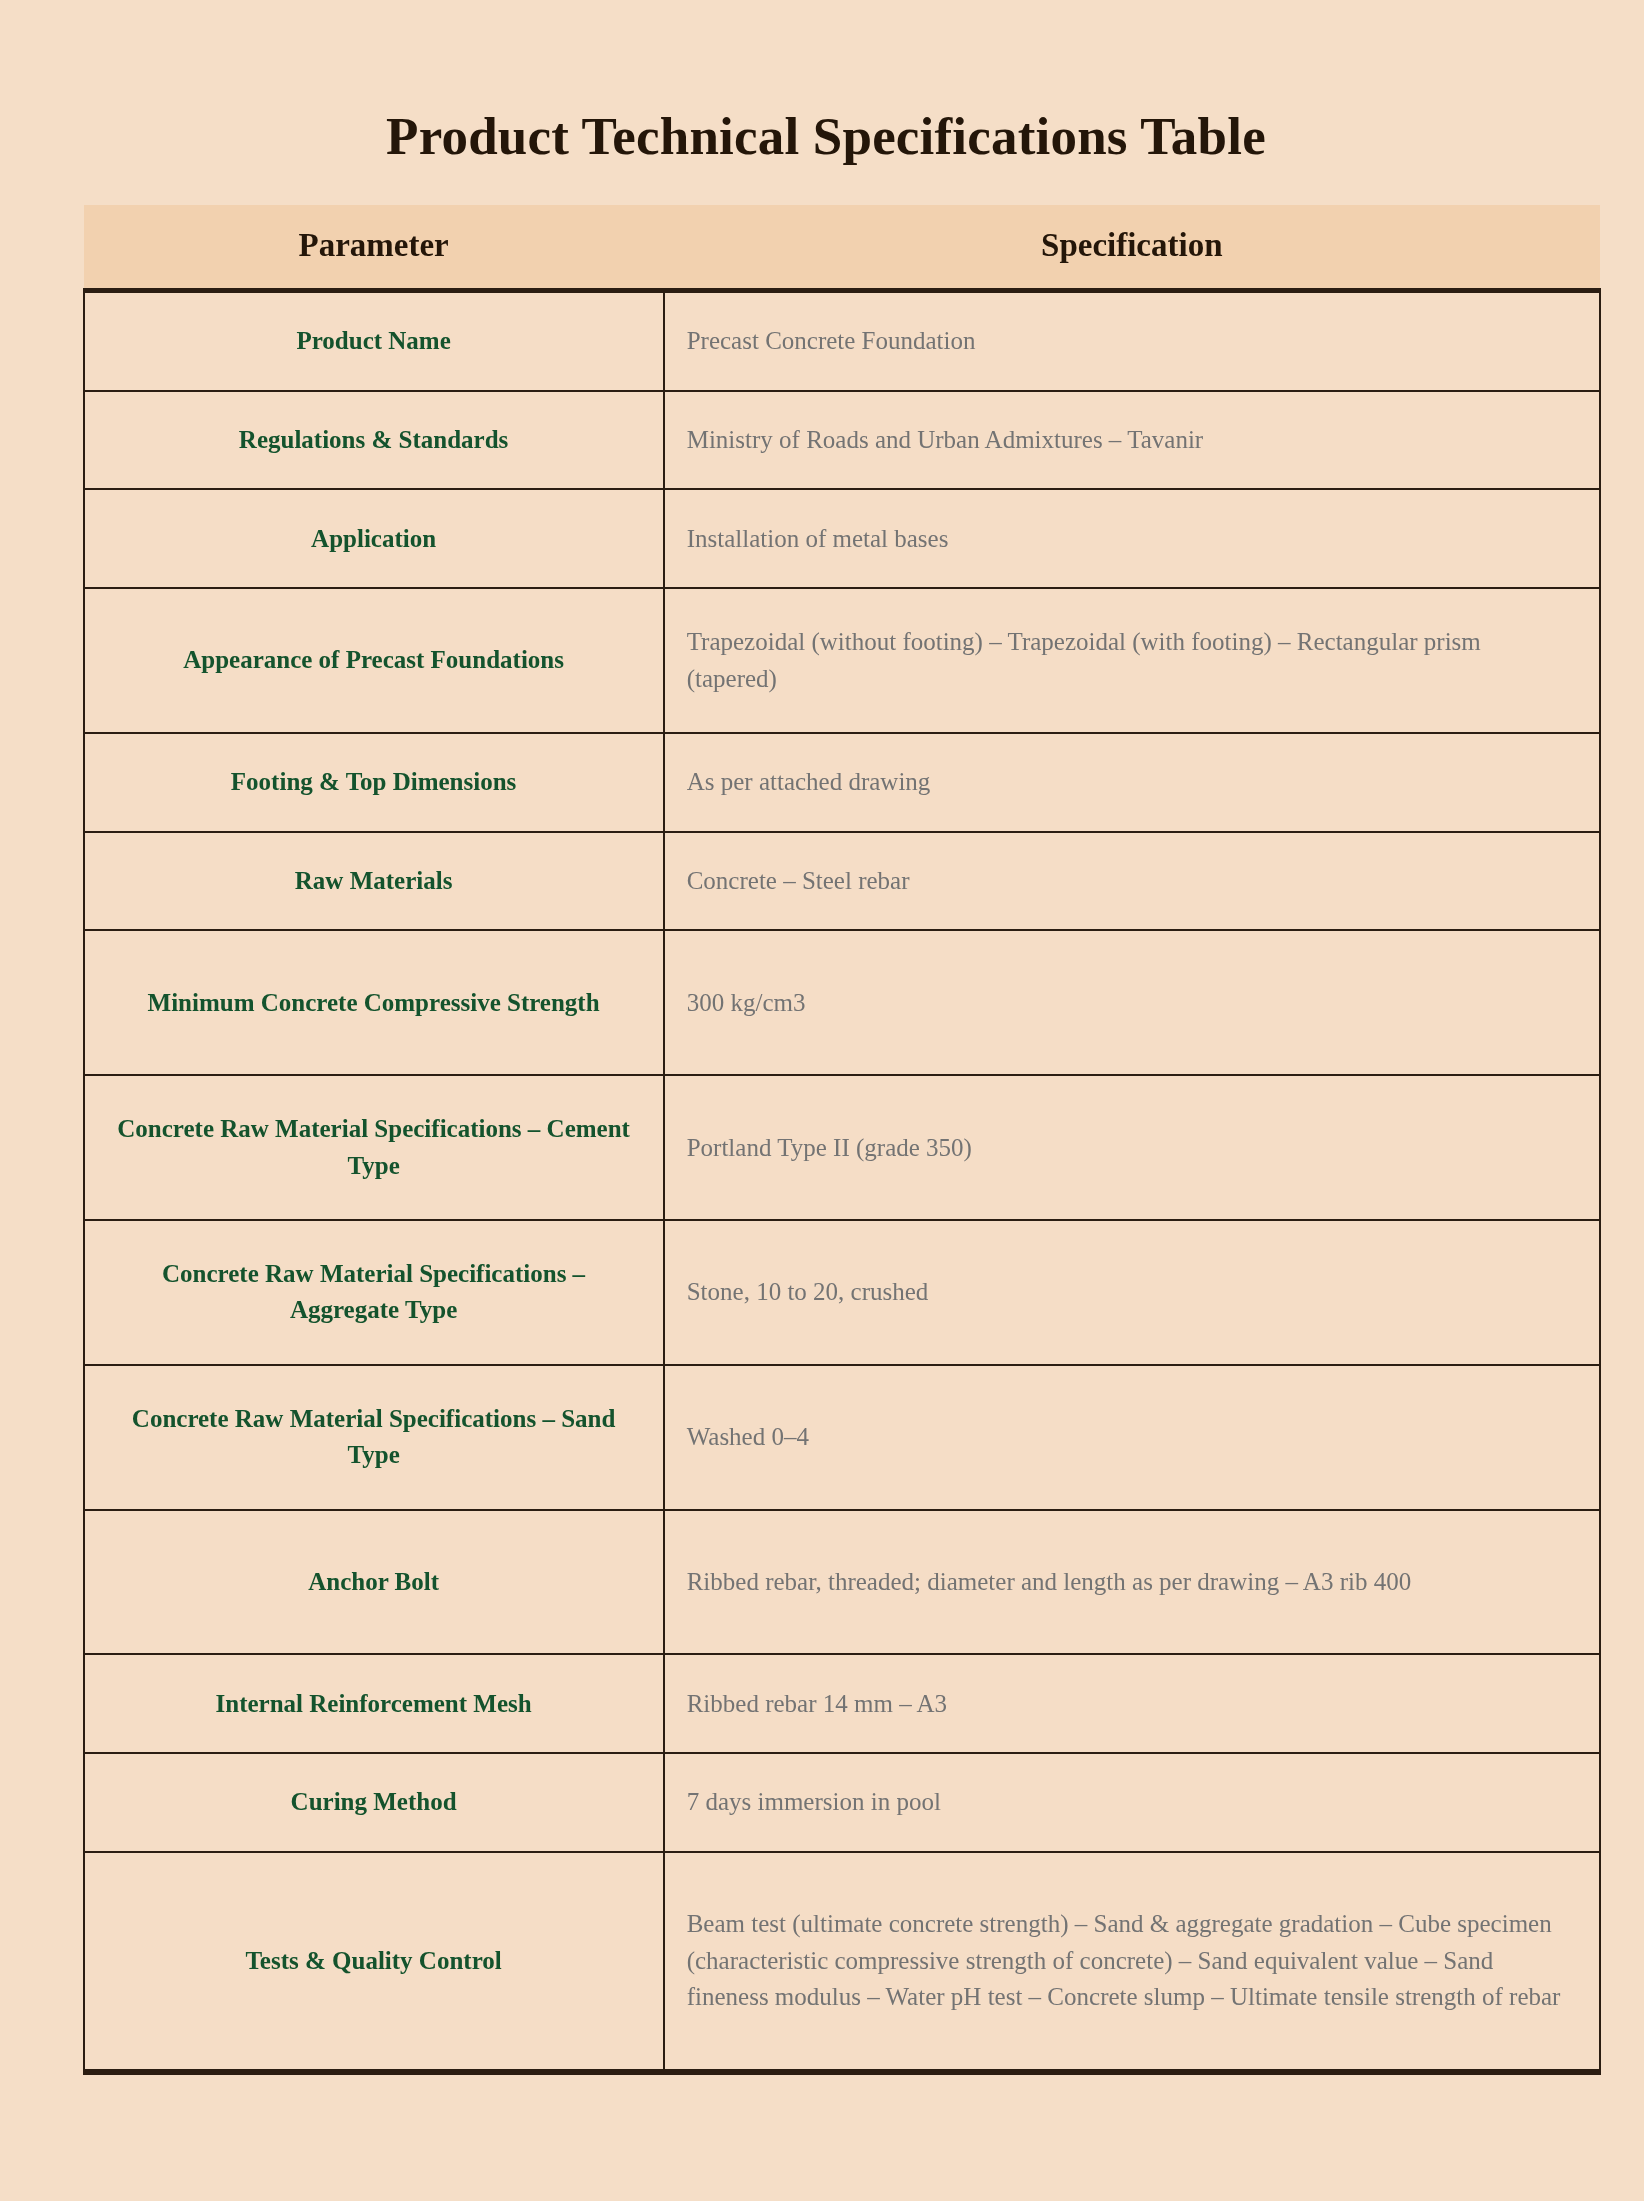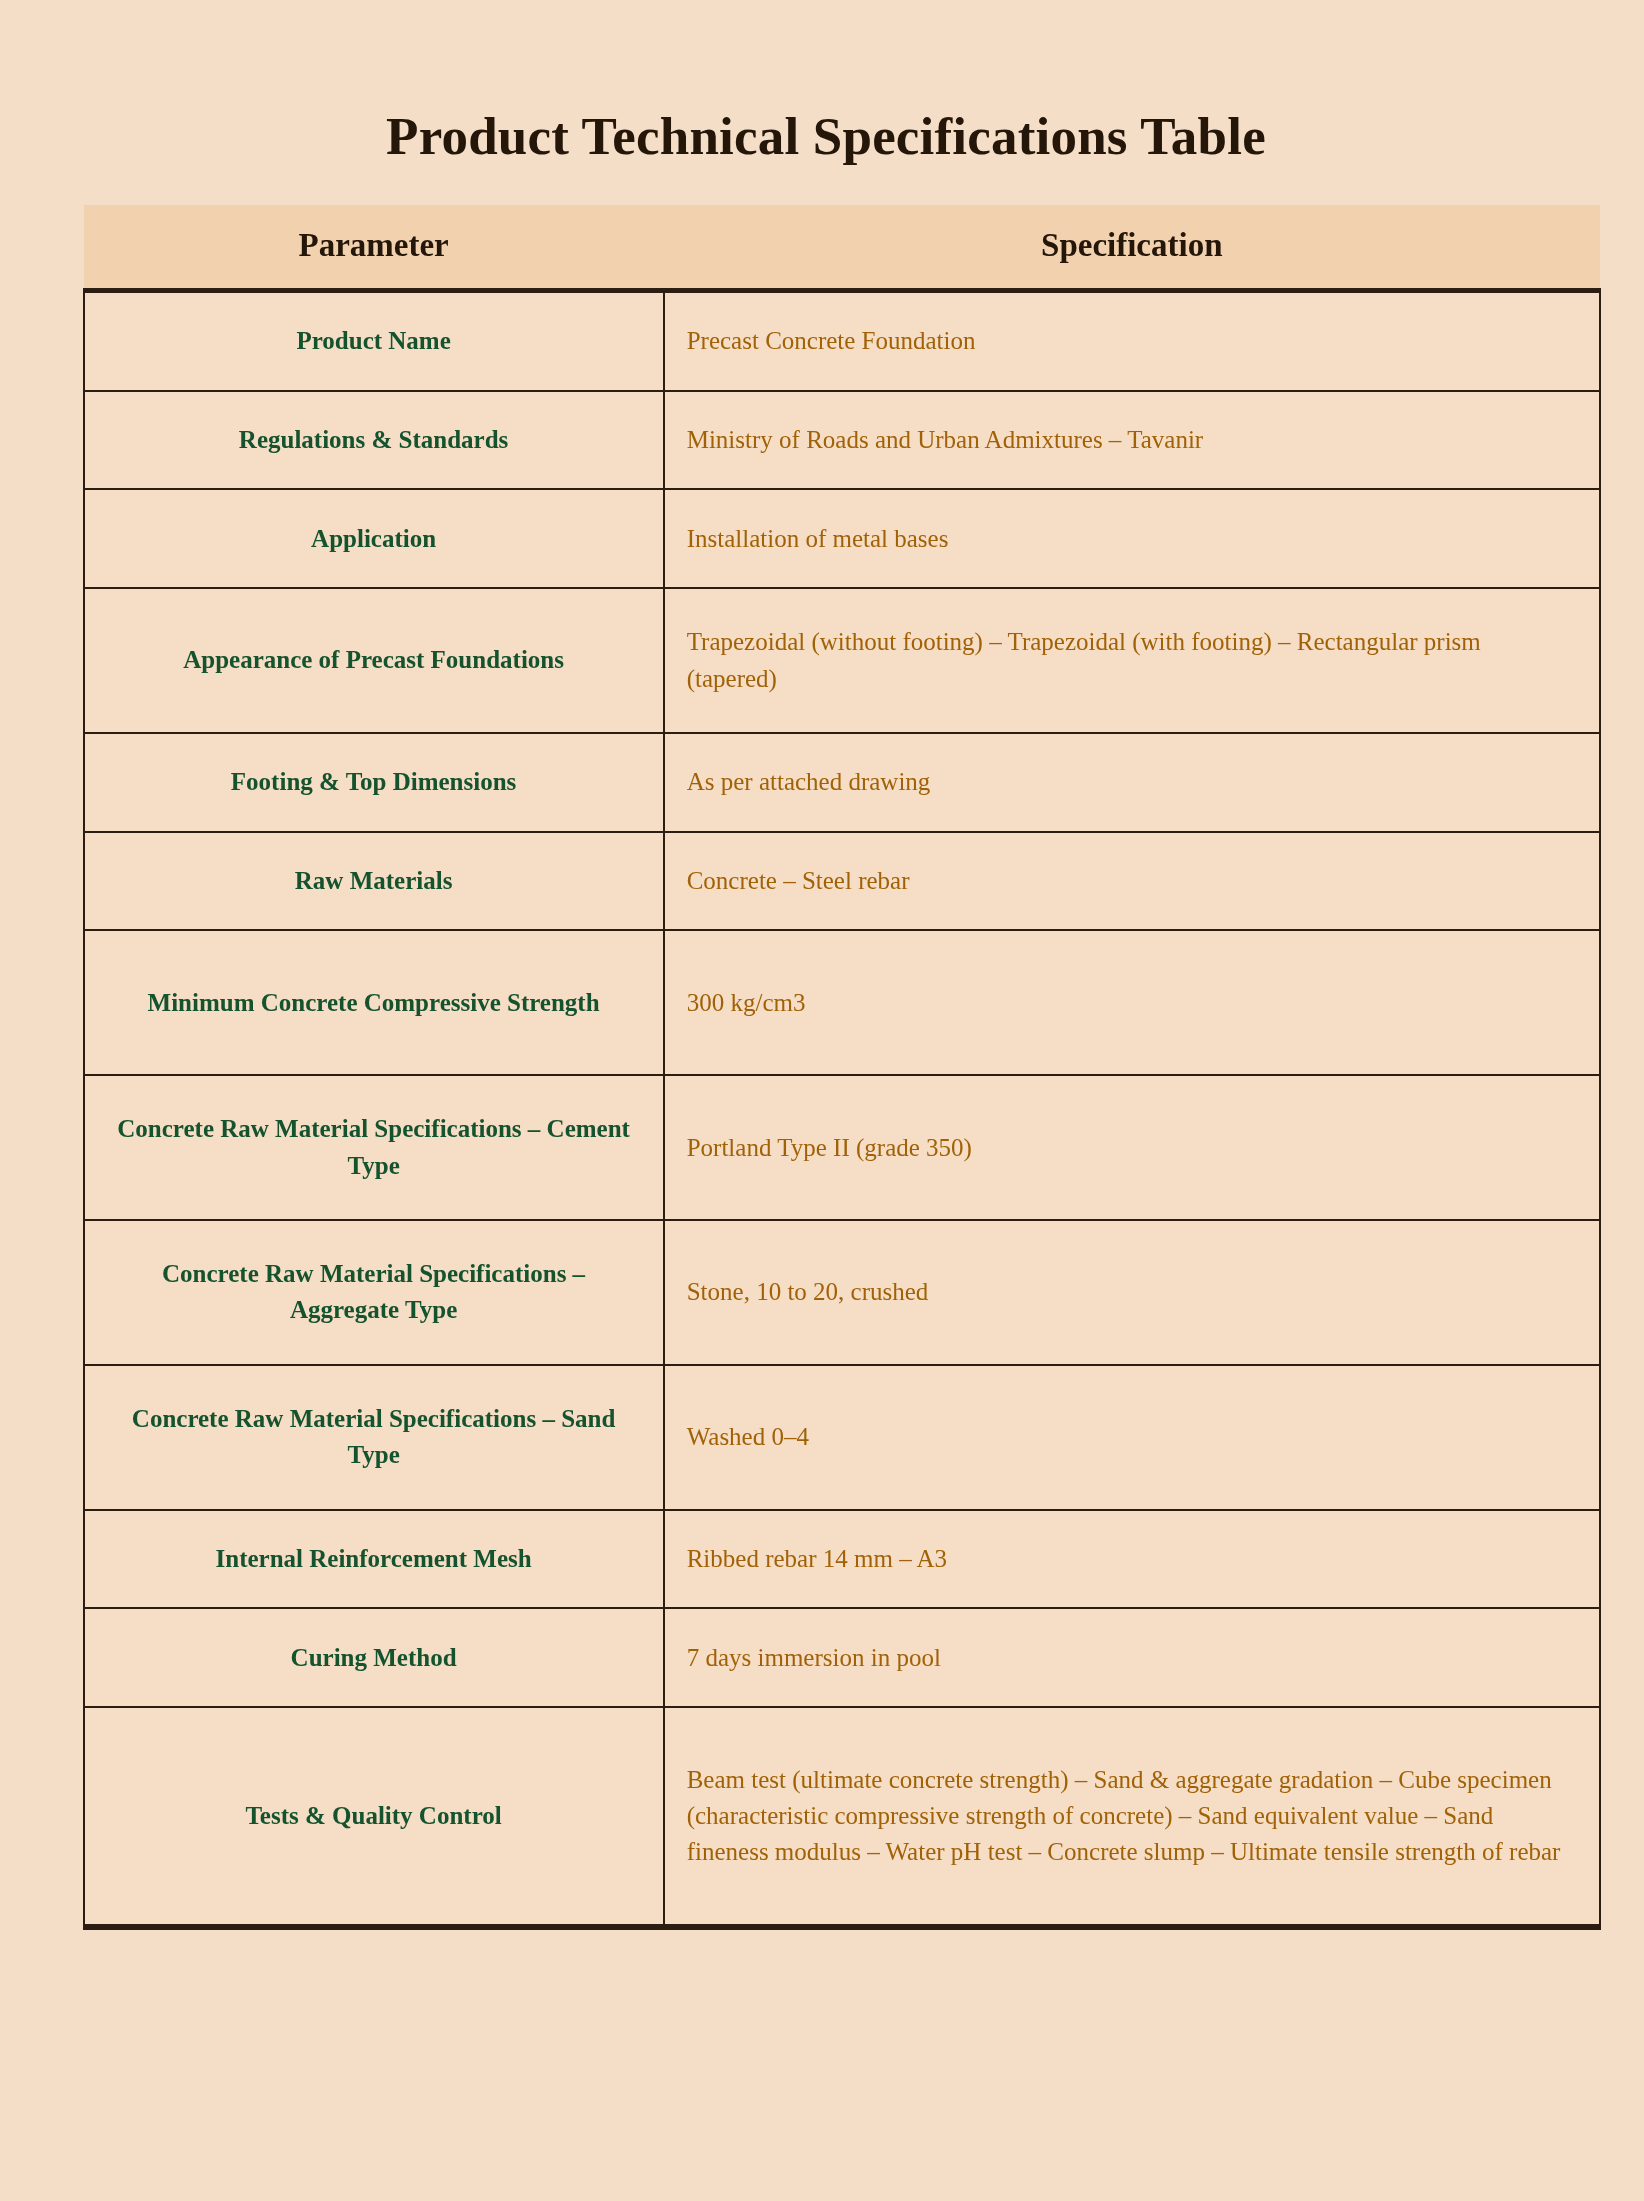--- a/index.html
+++ b/index.html
@@ -84,21 +84,21 @@
     padding: 16.4px 24px;
     color: #14532d;
   }
 
   td.value {
     width: 918px;
     text-align: left;
     padding: 16.4px 22px;
     font-weight: normal;
     font-size: 25.6px;
-    color: #a16207;
+    color: #737373;
   }
 
   tr.r-tall td { height: 110px; }
   tr.r-std td  { height: 64px; }
   tr.r-xtall td { height: 183px; }
 </style>
 </head>
 <body>
 
 <div class="page">
@@ -147,20 +147,24 @@
             <td class="value">Portland Type II (grade 350)</td>
           </tr>
           <tr class="r-tall">
             <td class="param">Concrete Raw Material Specifications – Aggregate Type</td>
             <td class="value">Stone, 10 to 20, crushed</td>
           </tr>
           <tr class="r-tall">
             <td class="param">Concrete Raw Material Specifications – Sand Type</td>
             <td class="value">Washed 0–4</td>
           </tr>
+          <tr class="r-tall">
+            <td class="param">Anchor Bolt</td>
+            <td class="value">Ribbed rebar, threaded; diameter and length as per drawing – A3 rib 400</td>
+          </tr>
           <tr class="r-std">
             <td class="param">Internal Reinforcement Mesh</td>
             <td class="value">Ribbed rebar 14 mm – A3</td>
           </tr>
           <tr class="r-std">
             <td class="param">Curing Method</td>
             <td class="value">7 days immersion in pool</td>
           </tr>
           <tr class="r-xtall">
             <td class="param">Tests &amp; Quality Control</td>

